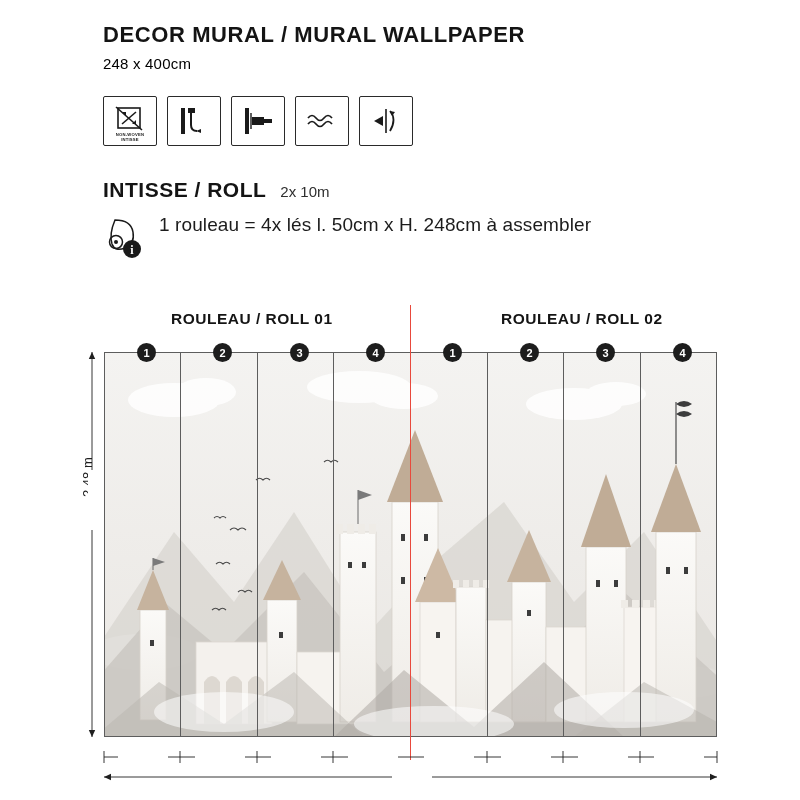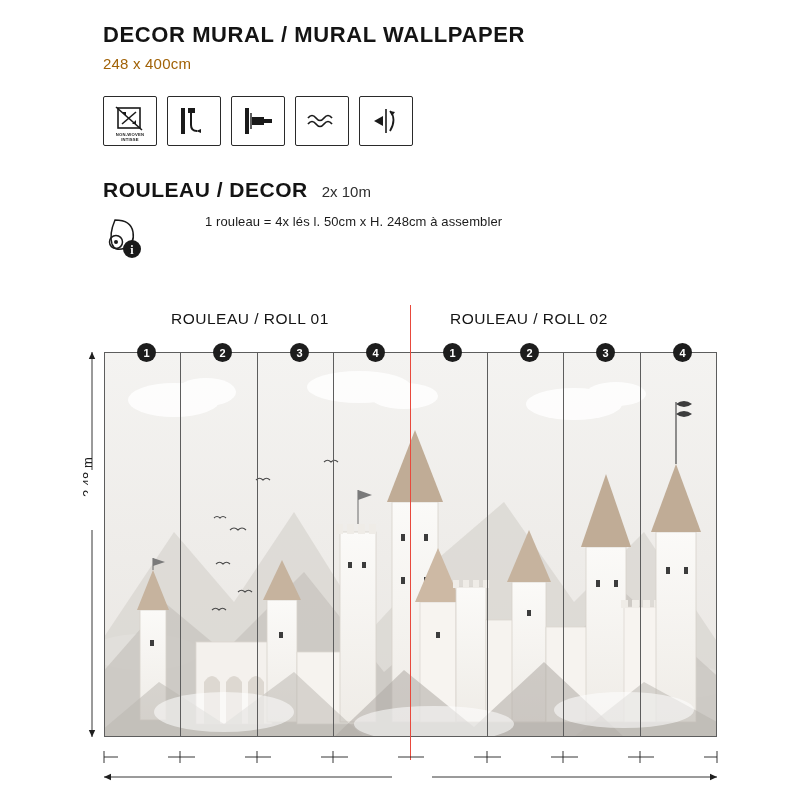--- a/index.html
+++ b/index.html
@@ -26,21 +26,21 @@
   .title {
     font-size: 22px;
     font-weight: bold;
     letter-spacing: 0.6px;
     color: #141414;
     margin: 0;
     line-height: 1.15;
   }
   .subtitle {
     font-size: 15px;
-    color: #a16207;
+    color: #000000;
     margin-top: 8px;
     letter-spacing: 0.2px;
   }
 
   
   .picto-row {
     position: absolute;
     left: 103px;
     top: 96px;
     display: flex;
@@ -102,24 +102,23 @@
   .roll-icon {
     width: 44px;
     height: 46px;
     flex: 0 0 auto;
     margin-top: 4px;
   }
   .roll-lines {
     padding-top: 2px;
   }
   .roll-line-1 {
-    font-size: 13px;
+    font-size: 19px;
     color: #1c1c1c;
     letter-spacing: 0.1px;
-    margin-left: 46px;
   }
   .roll-line-2 {
     font-size: 14.5px;
     color: #4a4a4a;
     font-style: italic;
     margin-top: 9px;
     letter-spacing: 0.1px;
   }
 
   
@@ -127,26 +126,26 @@
     position: absolute;
     left: 0;
     top: 0;
     width: 800px;
     height: 800px;
     pointer-events: none;
   }
   .roll-label {
     position: absolute;
     font-size: 15.5px;
-    font-weight: normal;
+    font-weight: bold;
     letter-spacing: 0.5px;
     color: #141414;
   }
   .roll-label-1 { left: 171px; top: 310px; }
-  .roll-label-2 { left: 450px; top: 310px; }
+  .roll-label-2 { left: 501px; top: 310px; }
 
   .mural {
     position: absolute;
     left: 104px;
     top: 352px;
     width: 613px;
     height: 385px;
     overflow: hidden;
     background: linear-gradient(#f3f2f0 0%, #eceae7 55%, #e6e3df 100%);
   }
@@ -270,21 +269,21 @@
       <path d="M17 3 L17 27" stroke="#1a1a1a" stroke-width="1.6"></path>
       <path d="M14 10 l-9 5 9 5 z" fill="#1a1a1a"></path>
       <path d="M21 5 q7 8 0 20" fill="none" stroke="#1a1a1a" stroke-width="1.8"></path>
       <path d="M21 5 l5 1 -3 4 z" fill="#1a1a1a"></path>
     </svg>
   </div>
 
 </div>
 
 <div class="roll-head">
-  <span class="roll-title">ROULEAU / DECOR</span>
+  <span class="roll-title">INTISSE / ROLL</span>
   <span class="roll-size">2x 10m</span>
 </div>
 
 <div class="roll-info">
   <div class="roll-icon">
     <svg width="44" height="46" viewBox="0 0 44 46">
       <path d="M12 4 Q28 4 30 16 Q32 28 22 32 Q12 36 9 28 Q6 18 12 4 Z" fill="none" stroke="#1a1a1a" stroke-width="1.5"></path>
       <circle cx="13" cy="26" r="6.5" fill="none" stroke="#1a1a1a" stroke-width="1.5"></circle>
       <circle cx="13" cy="26" r="2" fill="#1a1a1a"></circle>
       <circle cx="29" cy="33" r="9" fill="#1a1a1a"></circle>

